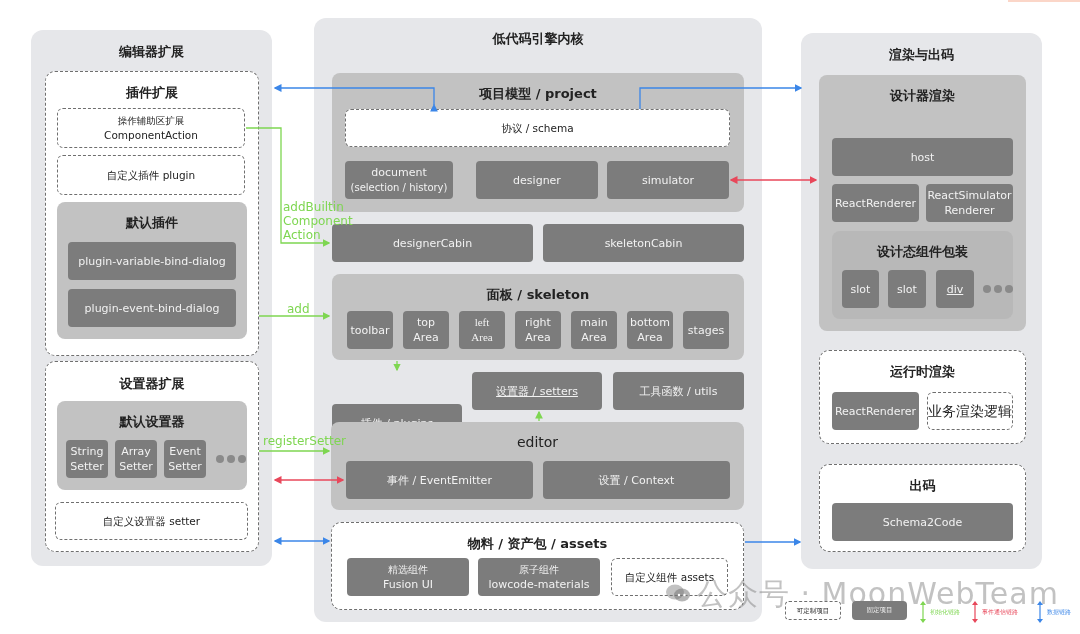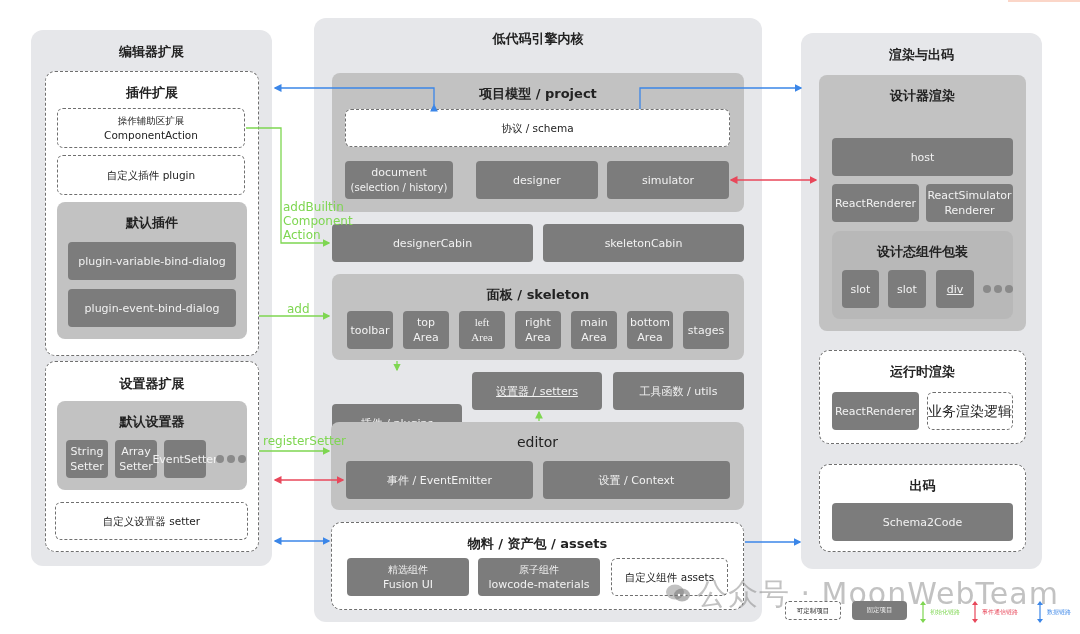--- a/index.html
+++ b/index.html
@@ -56,21 +56,21 @@
   <div class="ttl" style="top:12px;">默认设置器</div>
 </div>
 <div class="box" style="left:66px;top:440px;width:42px;height:38px;flex-direction:column;">
   <span>String</span>
   <span>Setter</span>
 </div>
 <div class="box" style="left:115px;top:440px;width:42px;height:38px;flex-direction:column;">
   <span>Array</span>
   <span>Setter</span>
 </div>
-<div class="box" style="left:164px;top:440px;width:42px;height:38px;flex-direction:row;text-align:right;">
+<div class="box" style="left:164px;top:440px;width:42px;height:38px;flex-direction:column;text-align:right;">
   <span>Event</span>
   <span>Setter</span>
 </div>
 <div class="dots" style="left:216px;top:455px;">
     <i></i>
     <i></i>
     <i></i>
   </div>
 <div class="dash lbl" style="left:55px;top:502px;width:193px;height:38px;border-radius:6px;">
   <span>自定义设置器 setter</span>

